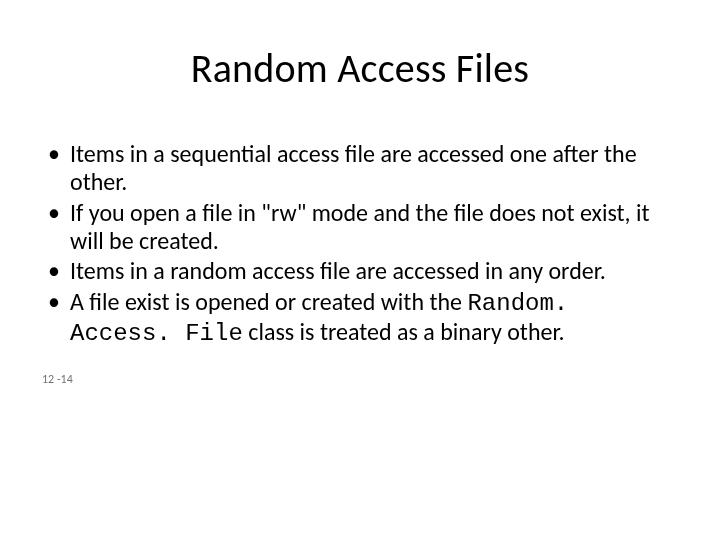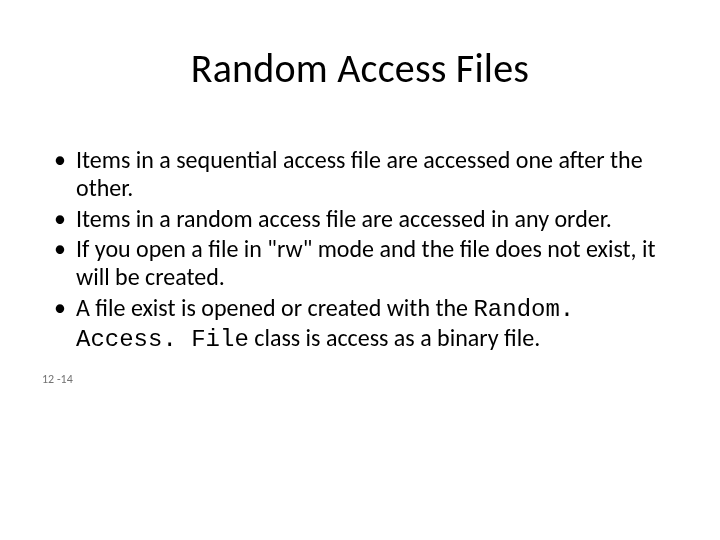--- a/index.html
+++ b/index.html
@@ -31,21 +31,21 @@
   .body {
     position: absolute;
     top: 140px;
     left: 42px;
     right: 42px;
     font-size: 24px;
     line-height: 1.18;
   }
   ul.bullets {
     list-style: none;
-    margin: 6px;
+    margin: 0;
     padding: 0;
   }
   ul.bullets > li {
     position: relative;
     padding-left: 28px;
     margin: 0 0 2px 0;
   }
   ul.bullets > li::before {
     content: "•";
     position: absolute;
@@ -71,26 +71,26 @@
 <div class="slide">
 
   <div class="title">Random Access Files</div>
 
   <div class="body">
     <ul class="bullets">
       <li>
         <span>Items in a sequential access file are accessed one after the other.</span>
       </li>
       <li>
+        <span>If you open a file in "rw" mode and the file does not exist, it will be created.</span>
+      </li>
+      <li>
         <span>Items in a random access file are accessed in any order.</span>
       </li>
       <li>
-        <span>If you open a file in "rw" mode and the file does not exist, it will be created.</span>
-      </li>
-      <li>
-        <span>A file exist is opened or created with the </span><span class="mono">Random. Access. File</span><span> class is access as a binary file.</span>
+        <span>A file exist is opened or created with the </span><span class="mono">Random. Access. File</span><span> class is treated as a binary other.</span>
       </li>
     </ul>
   </div>
 
   <div class="footer">12 -14</div>
 
 </div>
 
 </body></html>

